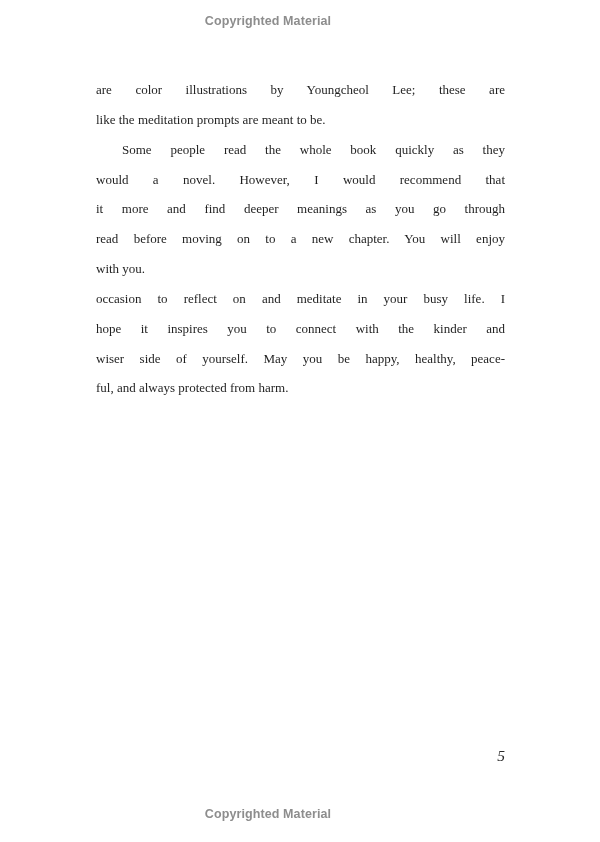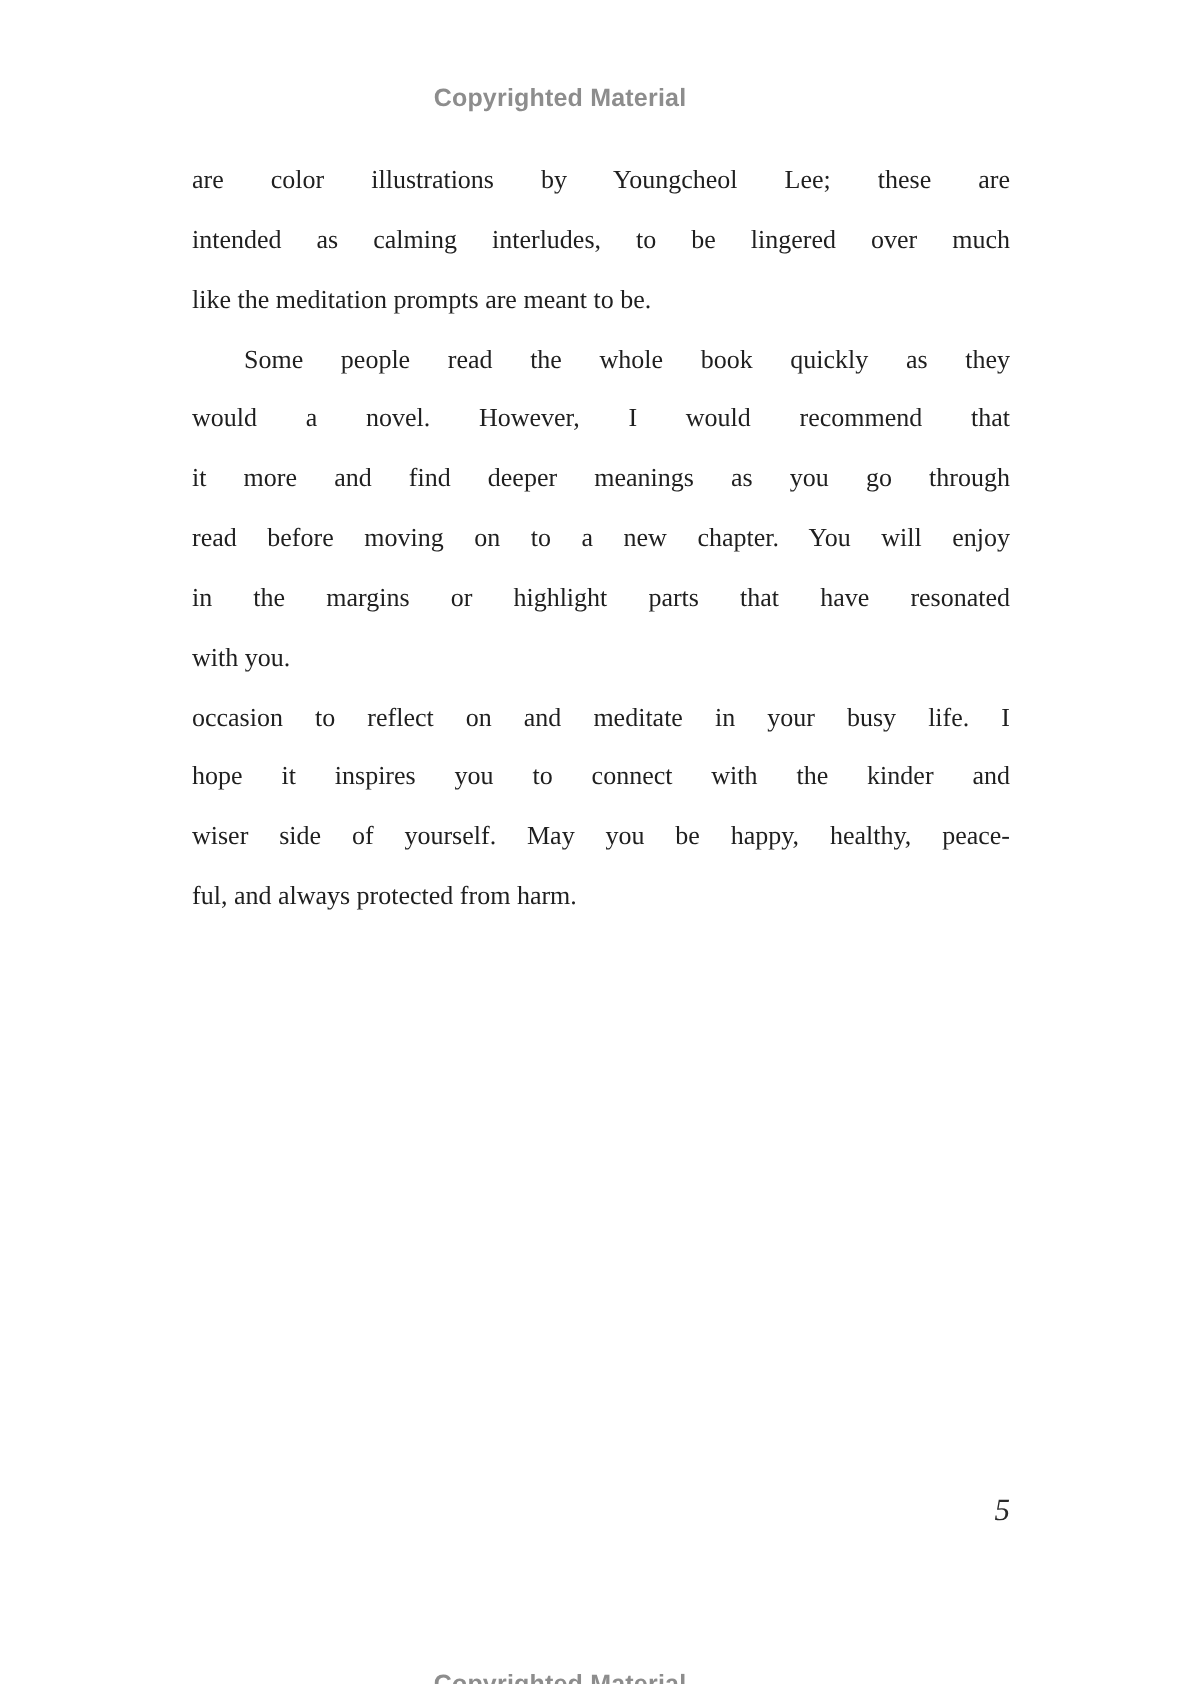--- a/index.html
+++ b/index.html
@@ -5,28 +5,27 @@
   html, body { margin: 0; padding: 0; }
   body {
     width: 600px; height: 842px;
     background: #ffffff;
     position: relative;
     font-family: "Liberation Serif", "DejaVu Serif", serif;
     overflow: hidden;
   }
   .banner {
     position: absolute;
-    left: 16px; width: 528px;
+    left: 4px; width: 528px;
     text-align: center;
     font-family: "Liberation Sans", "DejaVu Sans", sans-serif;
     font-weight: 700;
     font-size: 12.5px;
     color: #8d8d8d;
     letter-spacing: 0.1px;
-    margin-top: 28px;
   }
   .banner.top { top: 14px; }
   .banner.bottom { top: 807px; }
   .page-body {
     position: absolute;
     left: 96px; top: 75px;
     width: 409px;
     font-size: 13px;
     line-height: 29.85px;
     color: #1f1f1f;
@@ -53,29 +52,27 @@
   }
 </style>
 </head>
 <body>
 
 <div class="banner top">Copyrighted Material</div>
 
 <div class="page-body">
   <div>
     <div class="line">are color illustrations by Youngcheol Lee; these are</div>
-    <div class="line">intended as calming interludes, to be lingered over much</div>
     <div class="line para-end">like the meditation prompts are meant to be.</div>
   </div>
   <div>
     <div class="line indent">Some people read the whole book quickly as they</div>
     <div class="line">would a novel. However, I would recommend that</div>
     <div class="line">it more and find deeper meanings as you go through</div>
     <div class="line">read before moving on to a new chapter. You will enjoy</div>
-    <div class="line">in the margins or highlight parts that have resonated</div>
     <div class="line para-end">with you.</div>
   </div>
   <div>
     <div class="line">occasion to reflect on and meditate in your busy life. I</div>
     <div class="line">hope it inspires you to connect with the kinder and</div>
     <div class="line">wiser side of yourself. May you be happy, healthy, peace-</div>
     <div class="line para-end">ful, and always protected from harm.</div>
   </div>
 </div>
 

